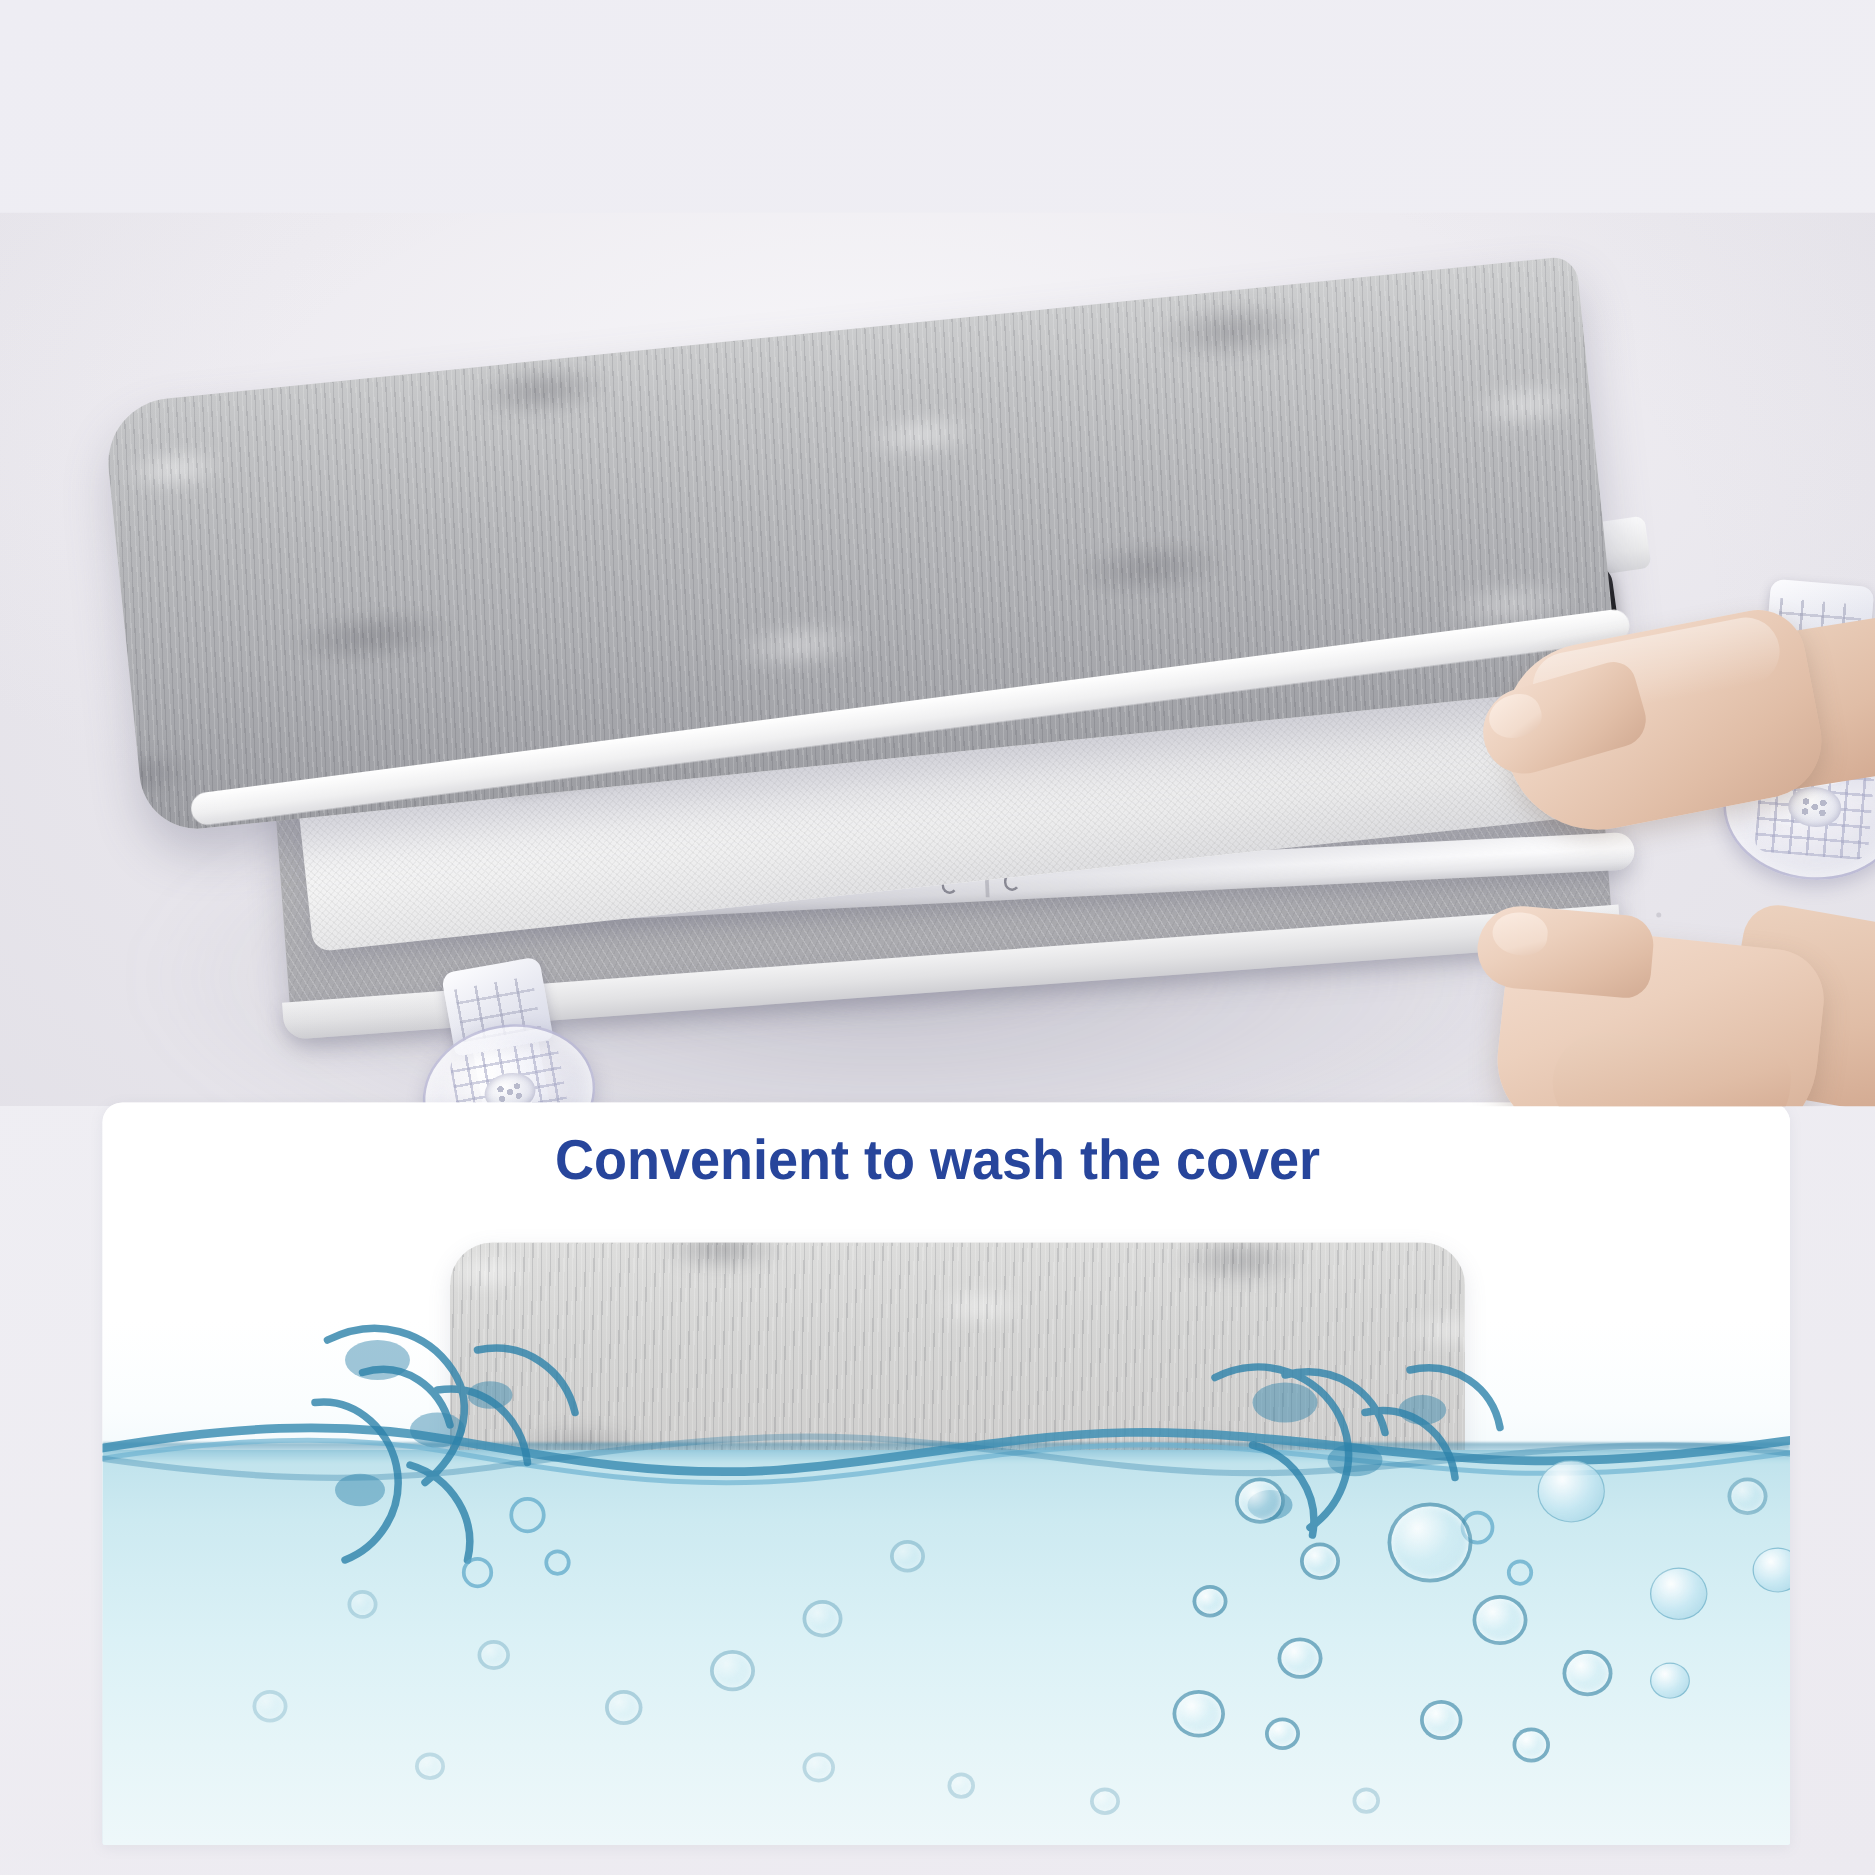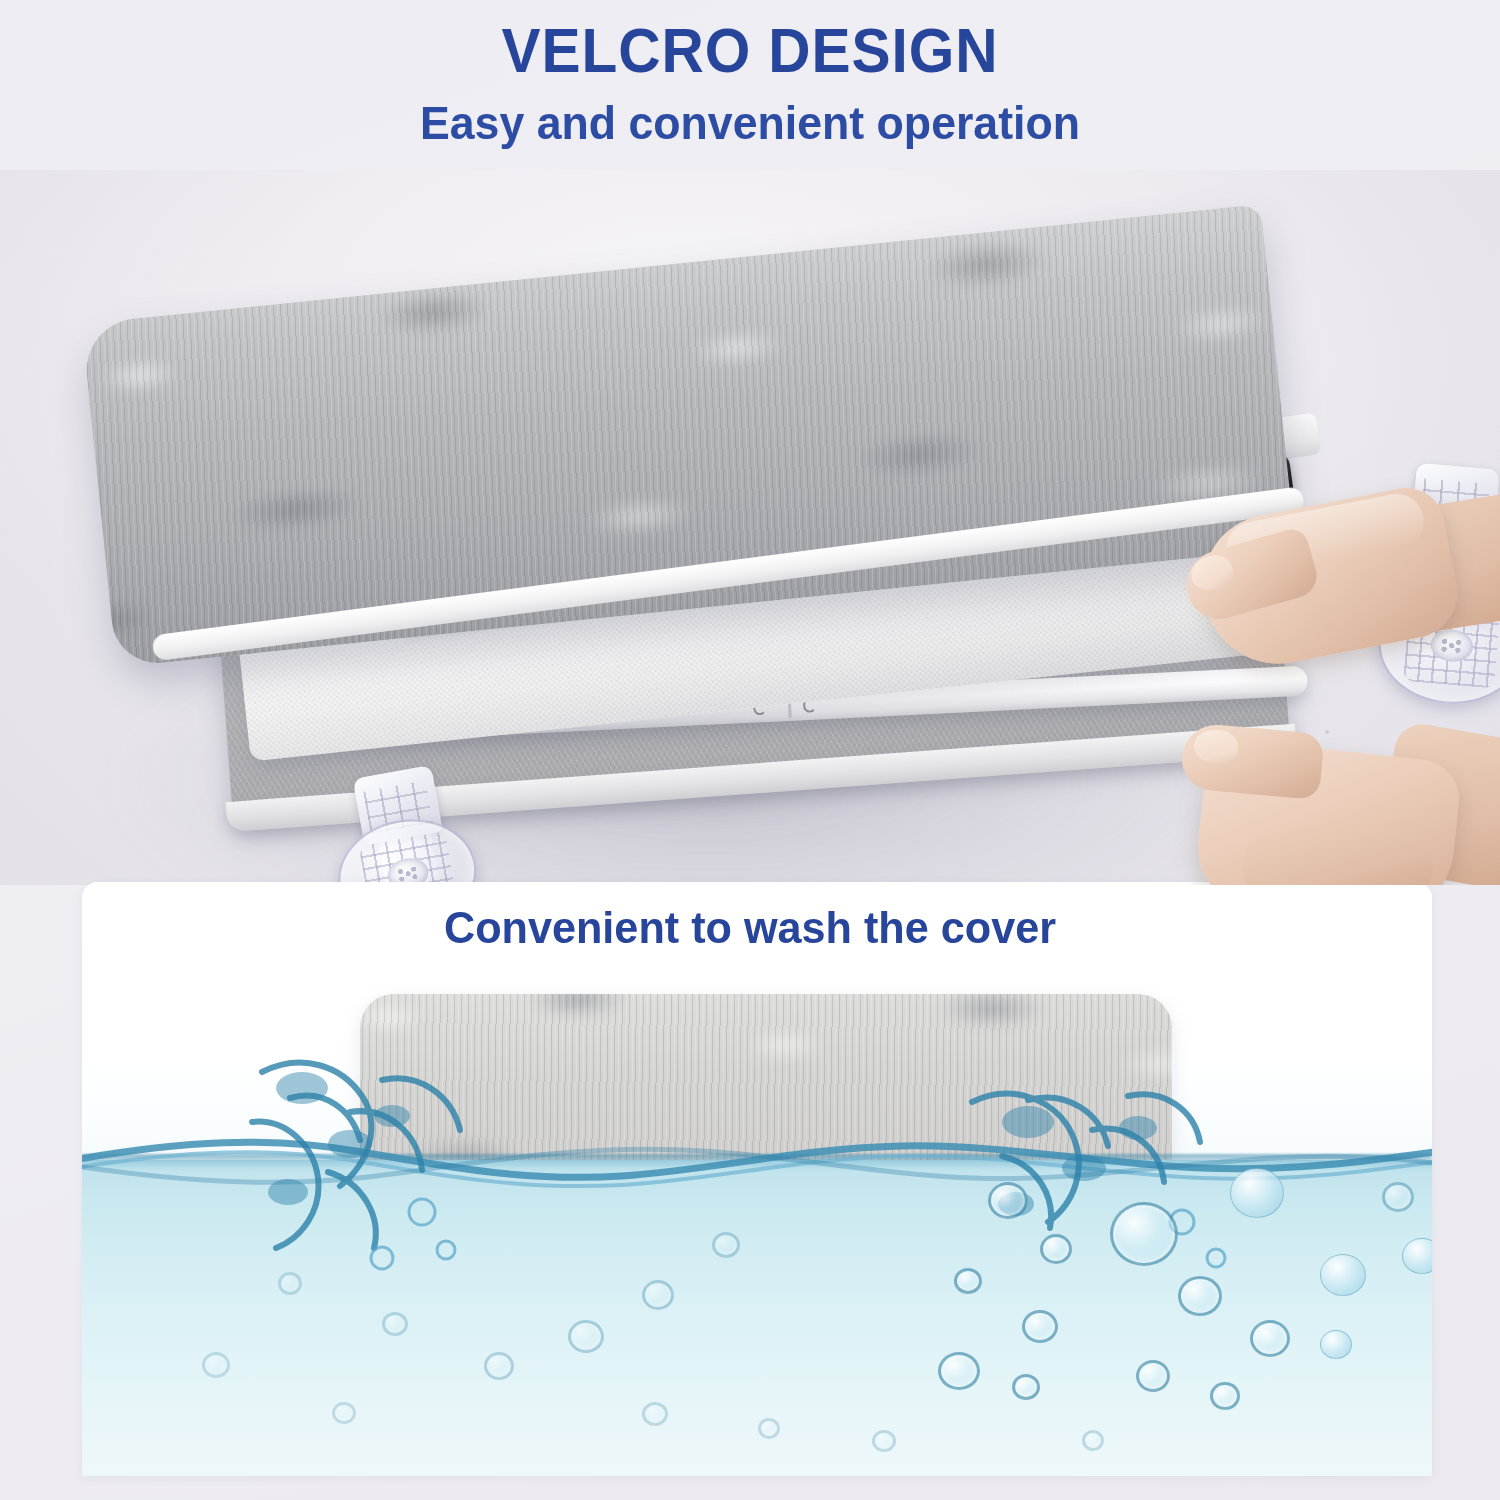--- a/index.html
+++ b/index.html
@@ -354,24 +354,20 @@
       <div class="fingers skin-d"></div>
       <div class="thumb skin"></div>
       <div class="nail"></div>
     </div>
 
     <div class="dust" style="left:1235px;top:690px;width:5px;height:5px;"></div>
     <div class="dust" style="left:1325px;top:560px;width:4px;height:4px;opacity:.6"></div>
     <div class="vig"></div>
   </div>
 
-  <div class="head-block">
-    <div class="title-main">VELCRO DESIGN</div>
-    <div class="title-sub">Easy and convenient operation</div>
-  </div>
 
   <div id="scene-bottom">
     <div class="air"></div>
 
     <div class="wash-pad"></div>
     <div class="pad-bottom-fuzz"></div>
 
     <div class="water"></div>
     <div class="water-top-band"></div>
 

